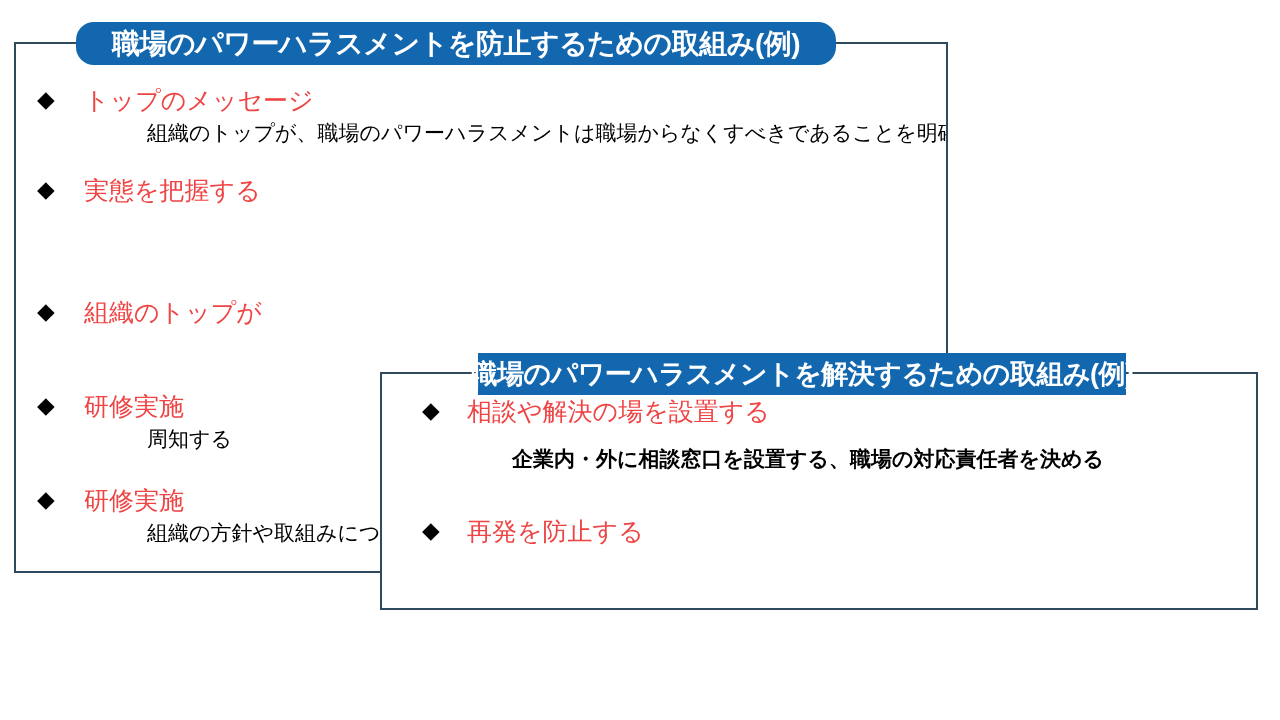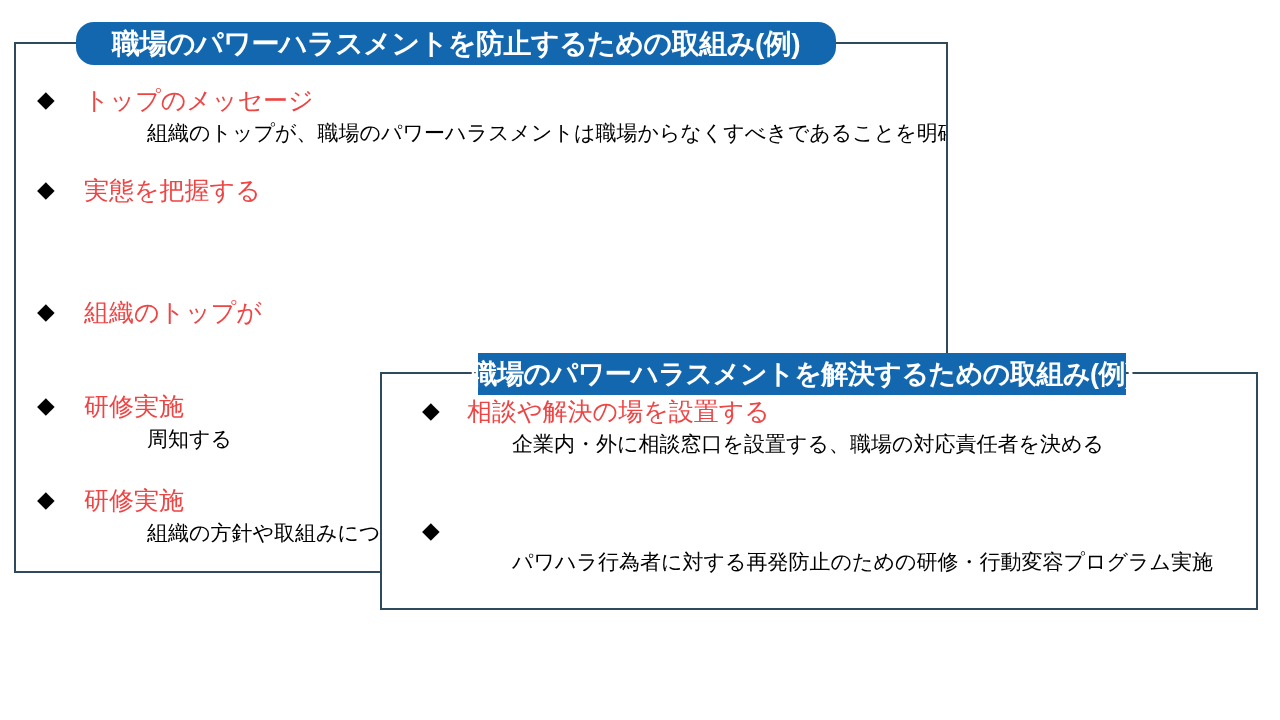--- a/index.html
+++ b/index.html
@@ -111,21 +111,21 @@
     left: 478px;
     top: 353px;
     width: 648px;
     height: 42px;
     font-size: 27px;
   }
   #p2-g1 { left: 40px; top: 25px; }
   #p2-g2 { left: 40px; top: 145px; }
 
   .p2 .bullet { width: 45px; }
-  .p2 .sub-block { margin-left: 90px; margin-top: 7px; }
+  .p2 .sub-block { margin-left: 90px; margin-top: 22px; font-weight: bold; }
 </style>
 </head>
 <body>
 
 <div id="slide" style="background: rgb(255, 255, 255);">
 
   <div class="panel p1" id="panel1" style="border-color: rgb(47, 74, 92);">
     <div class="panel-body">
 
       <div class="group" id="p1-g1">
@@ -188,23 +188,21 @@
           <span class="head-text">相談や解決の場を設置する</span>
         </div>
         <div class="sub-block">
           <div class="sub-text">企業内・外に相談窓口を設置する、職場の対応責任者を決める</div>
         </div>
       </div>
 
       <div class="group" id="p2-g2">
         <div class="head-row">
           <span class="bullet">◆</span>
-        </div>
-        <div class="sub-block">
-          <div class="sub-text">パワハラ行為者に対する再発防止のための研修・行動変容プログラム実施</div>
+          <span class="head-text">再発を防止する</span>
         </div>
       </div>
 
     </div>
   </div>
 
   <div class="ribbon" id="ribbon2" style="background: rgb(18, 103, 174);">職場のパワーハラスメントを解決するための取組み(例)</div>
 
 </div>
 

